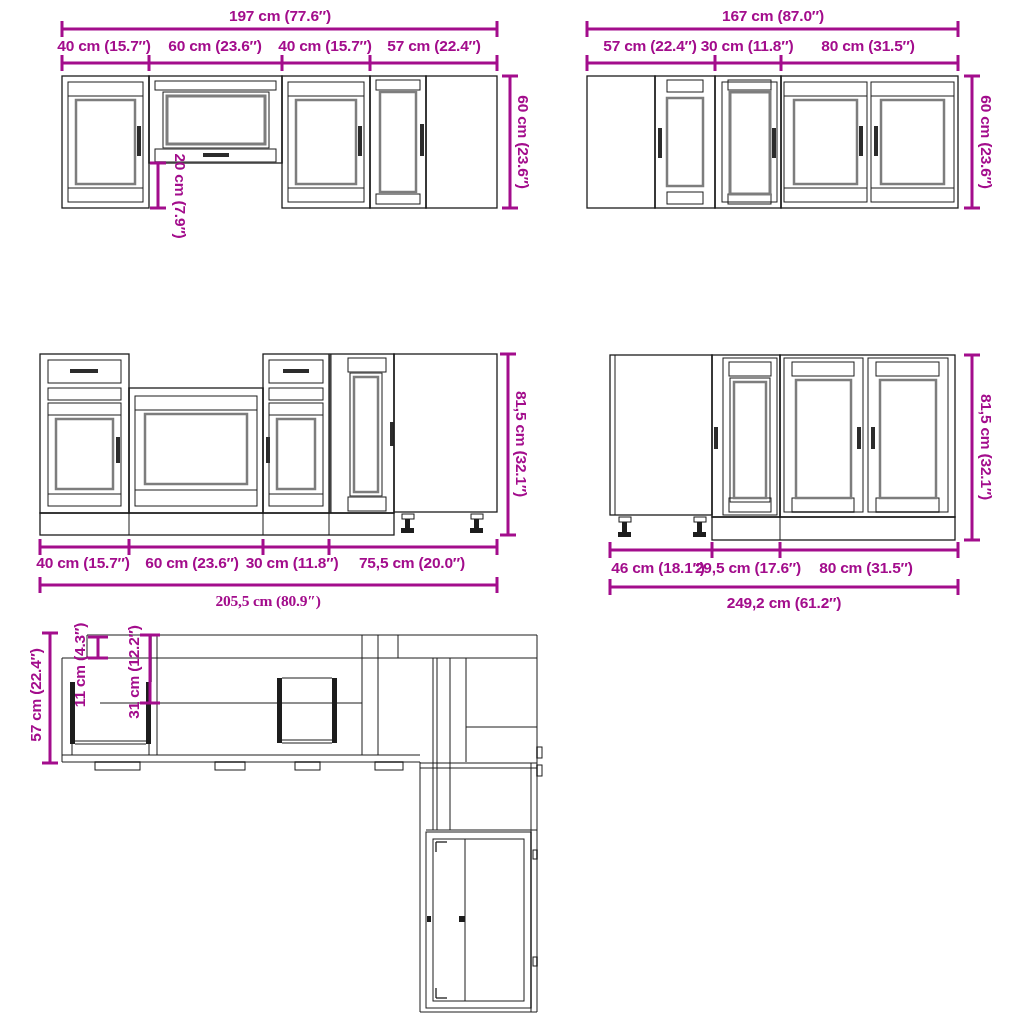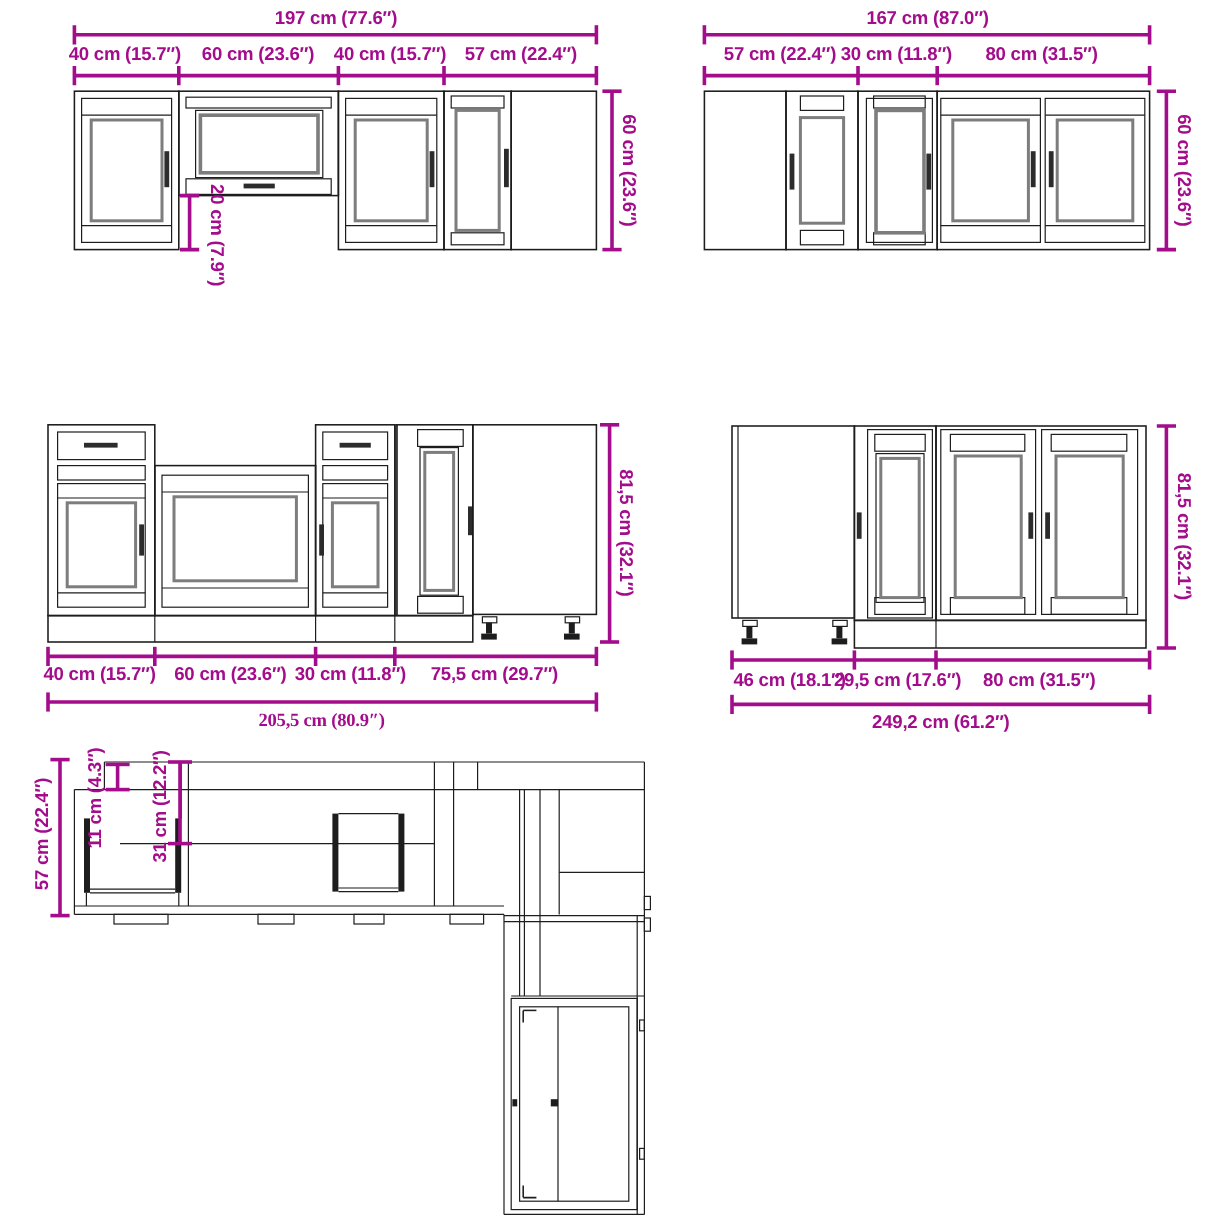--- a/index.html
+++ b/index.html
@@ -1,18 +1,18 @@
 <!DOCTYPE html>
 <html><head>
 <meta charset="utf-8">
 <style>
   html,body { margin:0; padding:0; background:#ffffff; }
   .stage {
     position:relative; width:1024px; height:1024px; background:#ffffff;
-    font-family:"Liberation Sans", sans-serif; overflow:hidden;border-radius:12px;
+    font-family:"Liberation Sans", sans-serif; overflow:hidden;
   }
   .stage svg { position:absolute; left:0; top:0; }
   .dim-label {
     position:absolute; color:#A30D8C; font-weight:bold; font-size:15.5px;
     white-space:nowrap; letter-spacing:-0.2px;
     transform:translate(-50%,-50%);
   }
   .v-down { writing-mode:vertical-rl; }
   .v-up   { writing-mode:vertical-rl; transform:translate(-50%,-50%) rotate(180deg); }
 
@@ -335,21 +335,21 @@
 
   <div class="dim-label" style="left:773px; top:16px;">167 cm (87.0″)</div>
   <div class="dim-label" style="left:650px; top:46px;">57 cm (22.4″)</div>
   <div class="dim-label" style="left:747px; top:46px;">30 cm (11.8″)</div>
   <div class="dim-label" style="left:868px; top:46px;">80 cm (31.5″)</div>
   <div class="dim-label v-down" style="left:986px; top:142px;">60 cm (23.6″)</div>
 
   <div class="dim-label" style="left:83px;  top:563px;">40 cm (15.7″)</div>
   <div class="dim-label" style="left:192px; top:563px;">60 cm (23.6″)</div>
   <div class="dim-label" style="left:292px; top:563px;">30 cm (11.8″)</div>
-  <div class="dim-label" style="left:412px; top:563px;">75,5 cm (29.7″)</div>
+  <div class="dim-label" style="left:412px; top:563px;">75,5 cm (20.0″)</div>
   <div class="dim-label" style="left:268px; top:601px;font-family:Liberation Serif, serif;">205,5 cm (80.9″)</div>
   <div class="dim-label v-down" style="left:521px; top:444px;">81,5 cm (32.1″)</div>
 
   <div class="dim-label" style="left:658px; top:568px;">46 cm (18.1″)</div>
   <div class="dim-label" style="left:748px; top:568px;">29,5 cm (17.6″)</div>
   <div class="dim-label" style="left:866px; top:568px;">80 cm (31.5″)</div>
   <div class="dim-label" style="left:784px; top:603px;">249,2 cm (61.2″)</div>
   <div class="dim-label v-down" style="left:986px; top:447px;">81,5 cm (32.1″)</div>
 
   <div class="dim-label v-up" style="left:36px;  top:695px;">57 cm (22.4″)</div>

